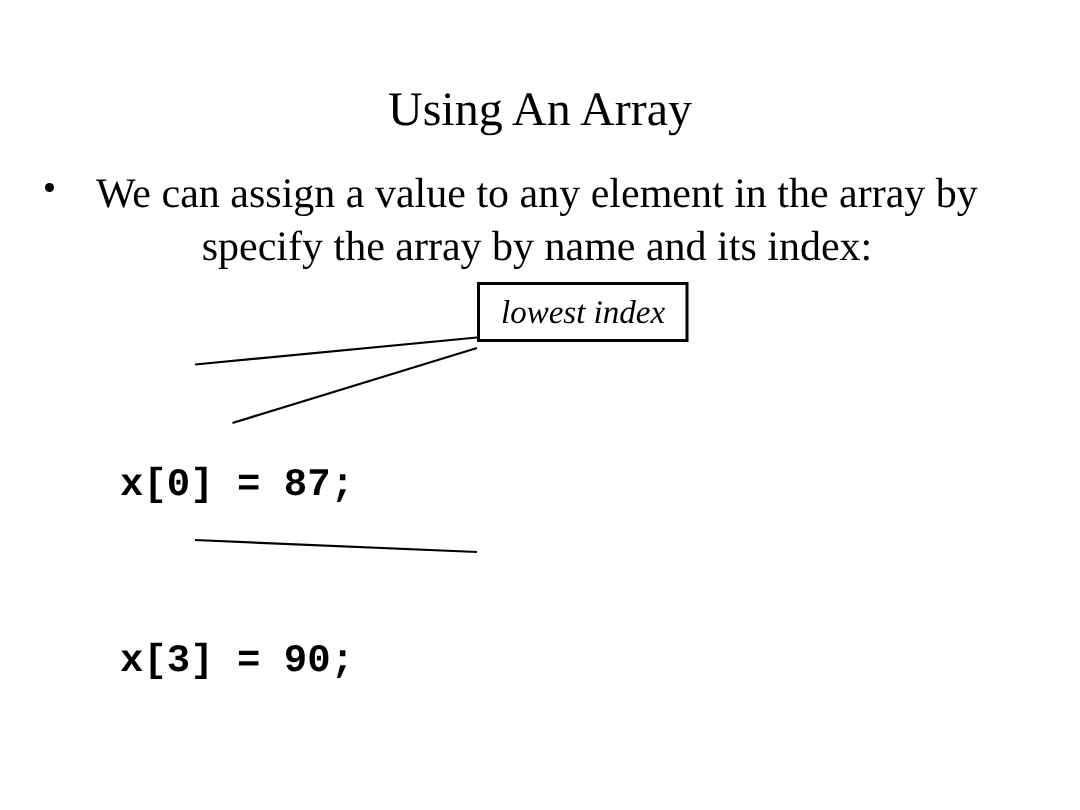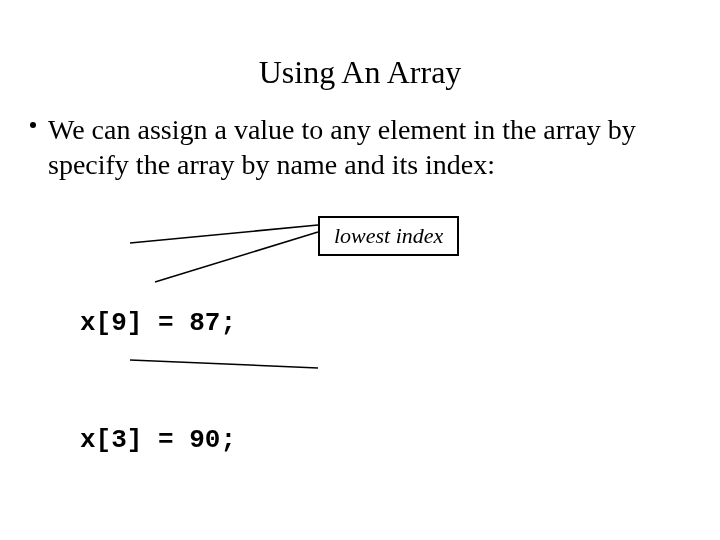--- a/index.html
+++ b/index.html
@@ -27,20 +27,21 @@
     font-weight: 400;
     margin-top: 36px;
   }
   .bullet {
     position: absolute;
     left: 48px;
     top: 112px;
     width: 620px;
     font-size: 28px;
     line-height: 1.25;
+    text-align: center;
   }
   .bullet .dot {
     position: absolute;
     left: -18px;
     top: 10px;
     width: 6px;
     height: 6px;
     background: #000;
     border-radius: 50%;
   }
@@ -58,21 +59,21 @@
   .box {
     position: absolute;
     border: 2px solid #000;
     background: #fff;
     font-style: italic;
     font-family: "Times New Roman", Times, serif;
     font-size: 22px;
     padding: 6px 14px;
     line-height: 1.1;
   }
-  .box-low  { left: 318px; top: 216px; }
+  .box-low  { left: 318px; top: 188px; }
   .box-high { left: 318px; top: 350px; }
   svg.lines {
     position: absolute;
     left: 0; top: 0;
     width: 720px; height: 540px;
     pointer-events: none;
   }
 </style>
 </head>
 <body>
@@ -80,21 +81,21 @@
 <div class="slide">
 
   <div class="title">Using An Array</div>
 
   <div class="bullet">
     <span class="dot"></span>
     <span>We can assign a value to any element in the array by specify the array by name and its index:</span>
   </div>
 
   <div class="code">
-    <span class="row">x[9] = 87;</span>
+    <span class="row">x[0] = 87;</span>
     <span class="row">x[3] = 90;</span>
     <span class="row">… … …</span>
     
   </div>
 
   <div class="box box-low">lowest index</div>
 
   <svg class="lines" viewBox="0 0 720 540">
     <line x1="318" y1="225" x2="130" y2="243" stroke="#000" stroke-width="1.5"></line>
     <line x1="318" y1="368" x2="130" y2="360" stroke="#000" stroke-width="1.5"></line>

